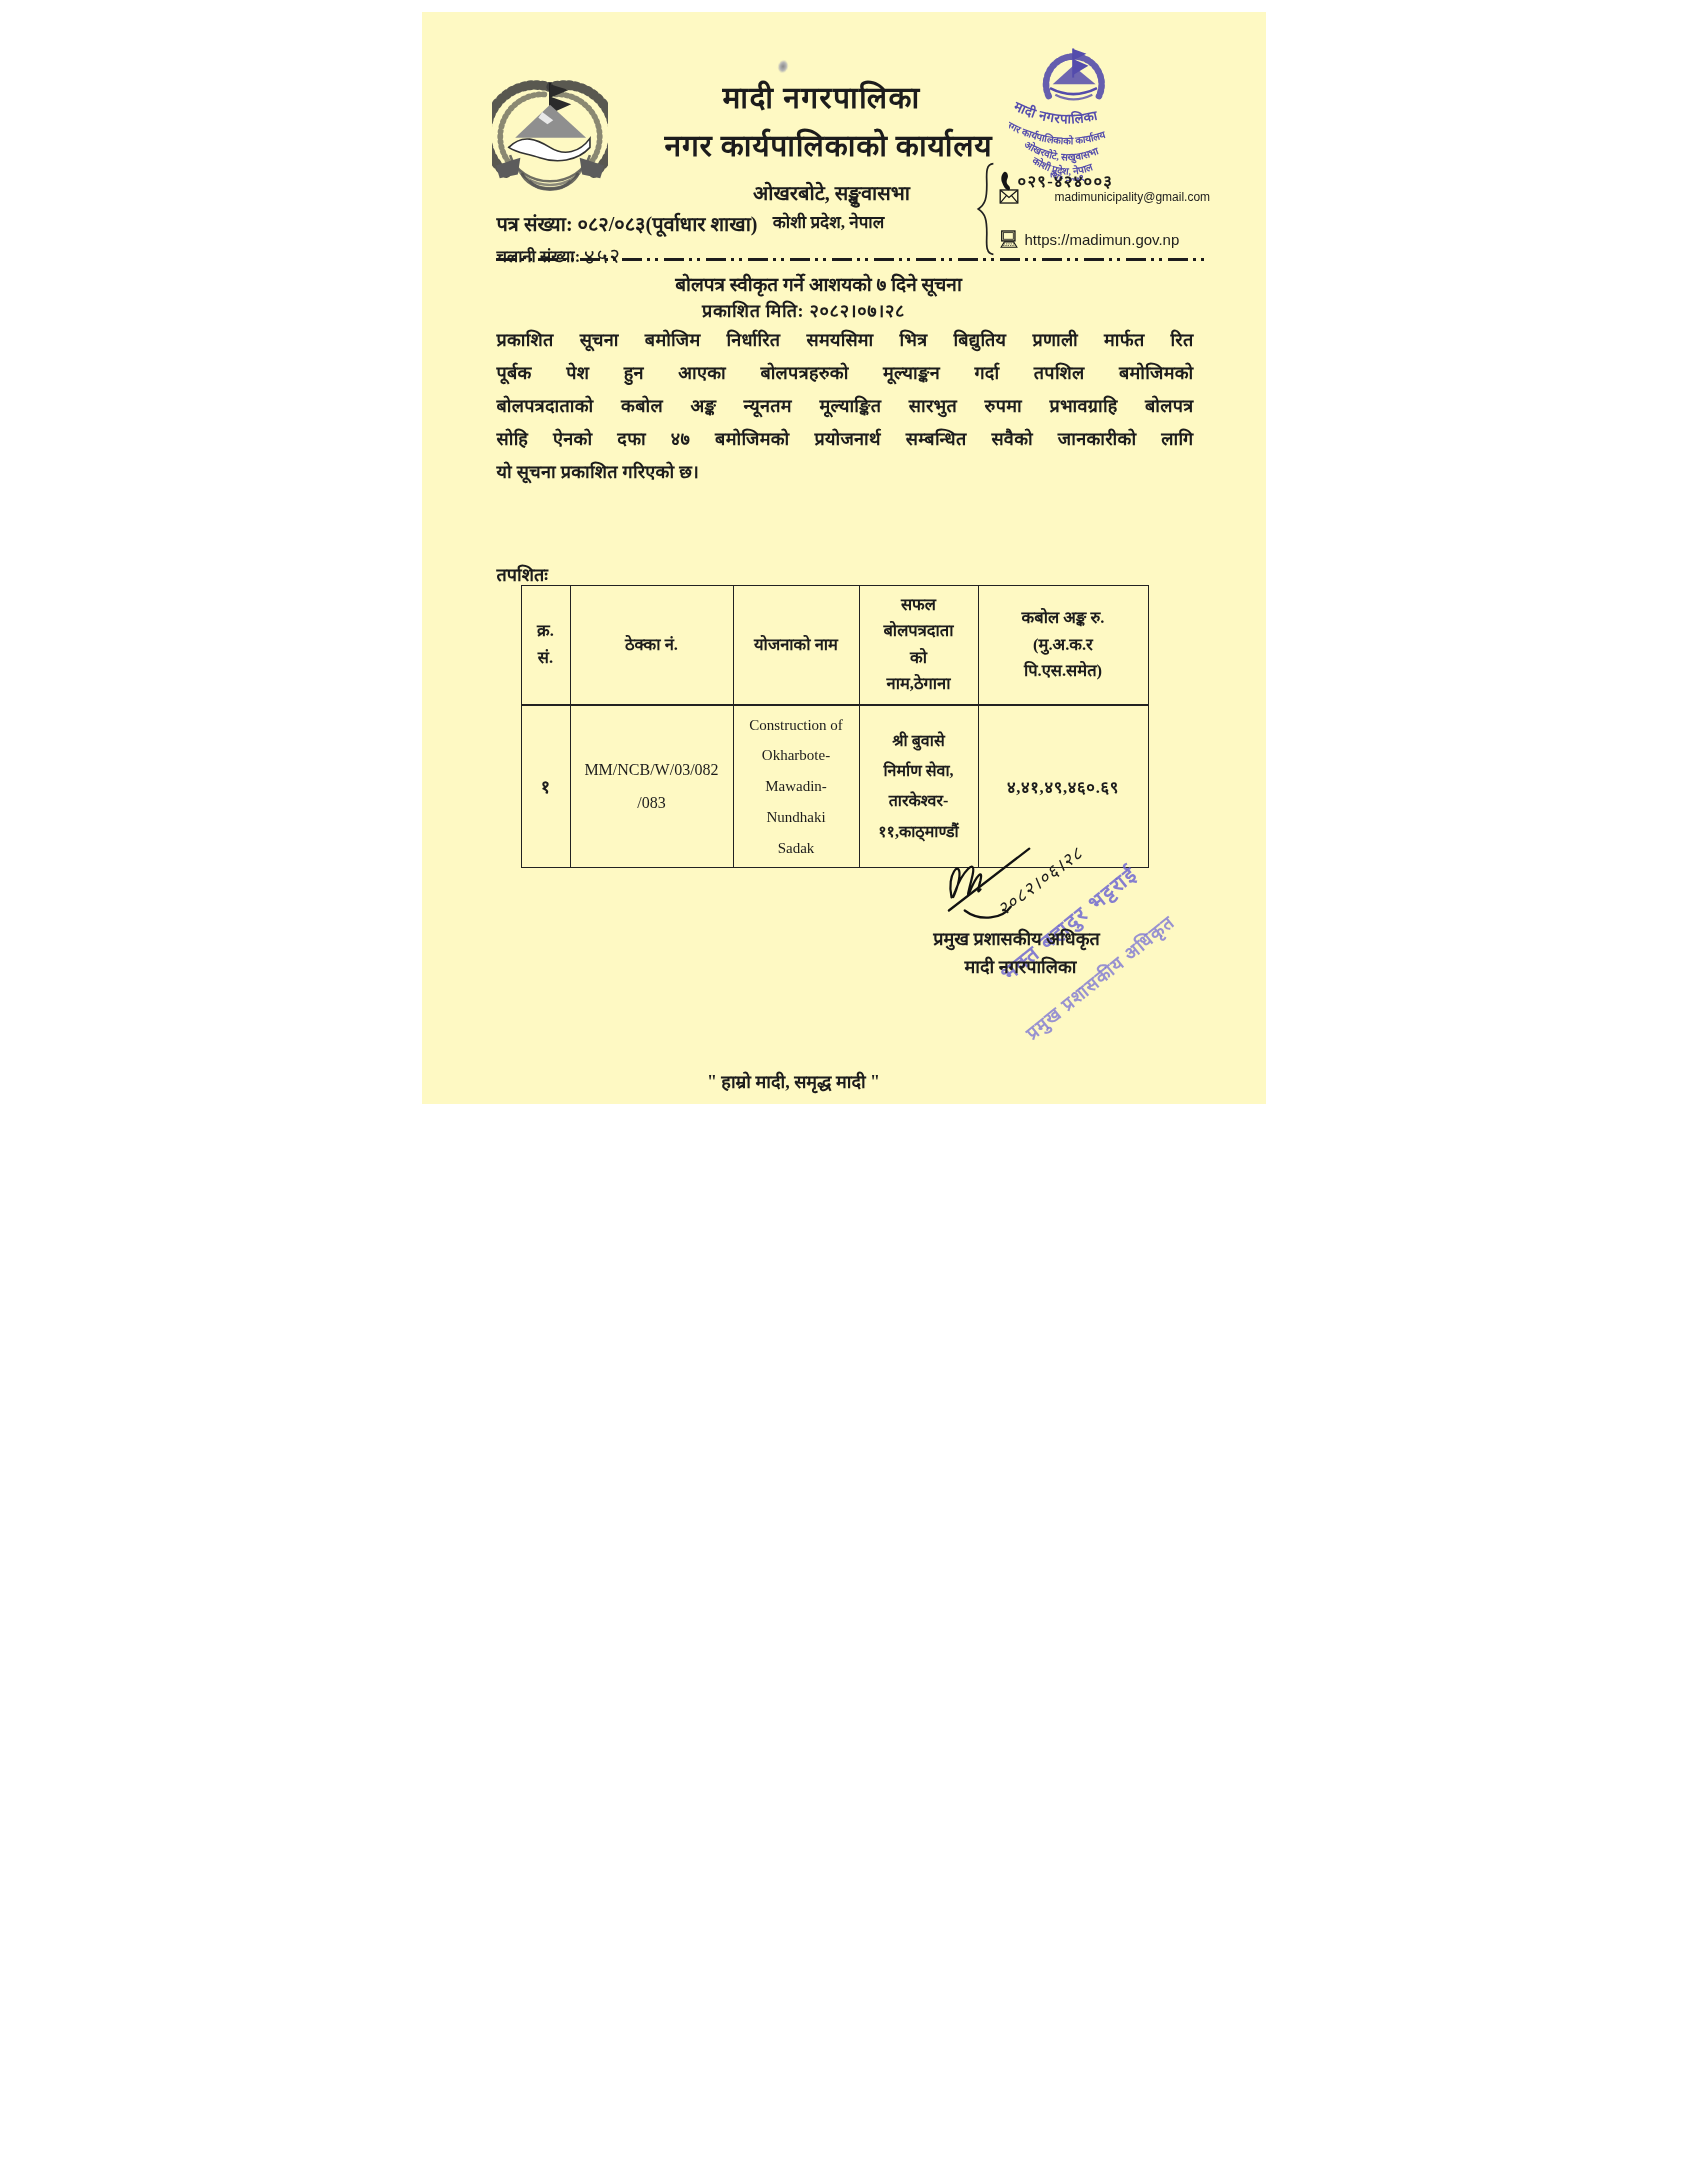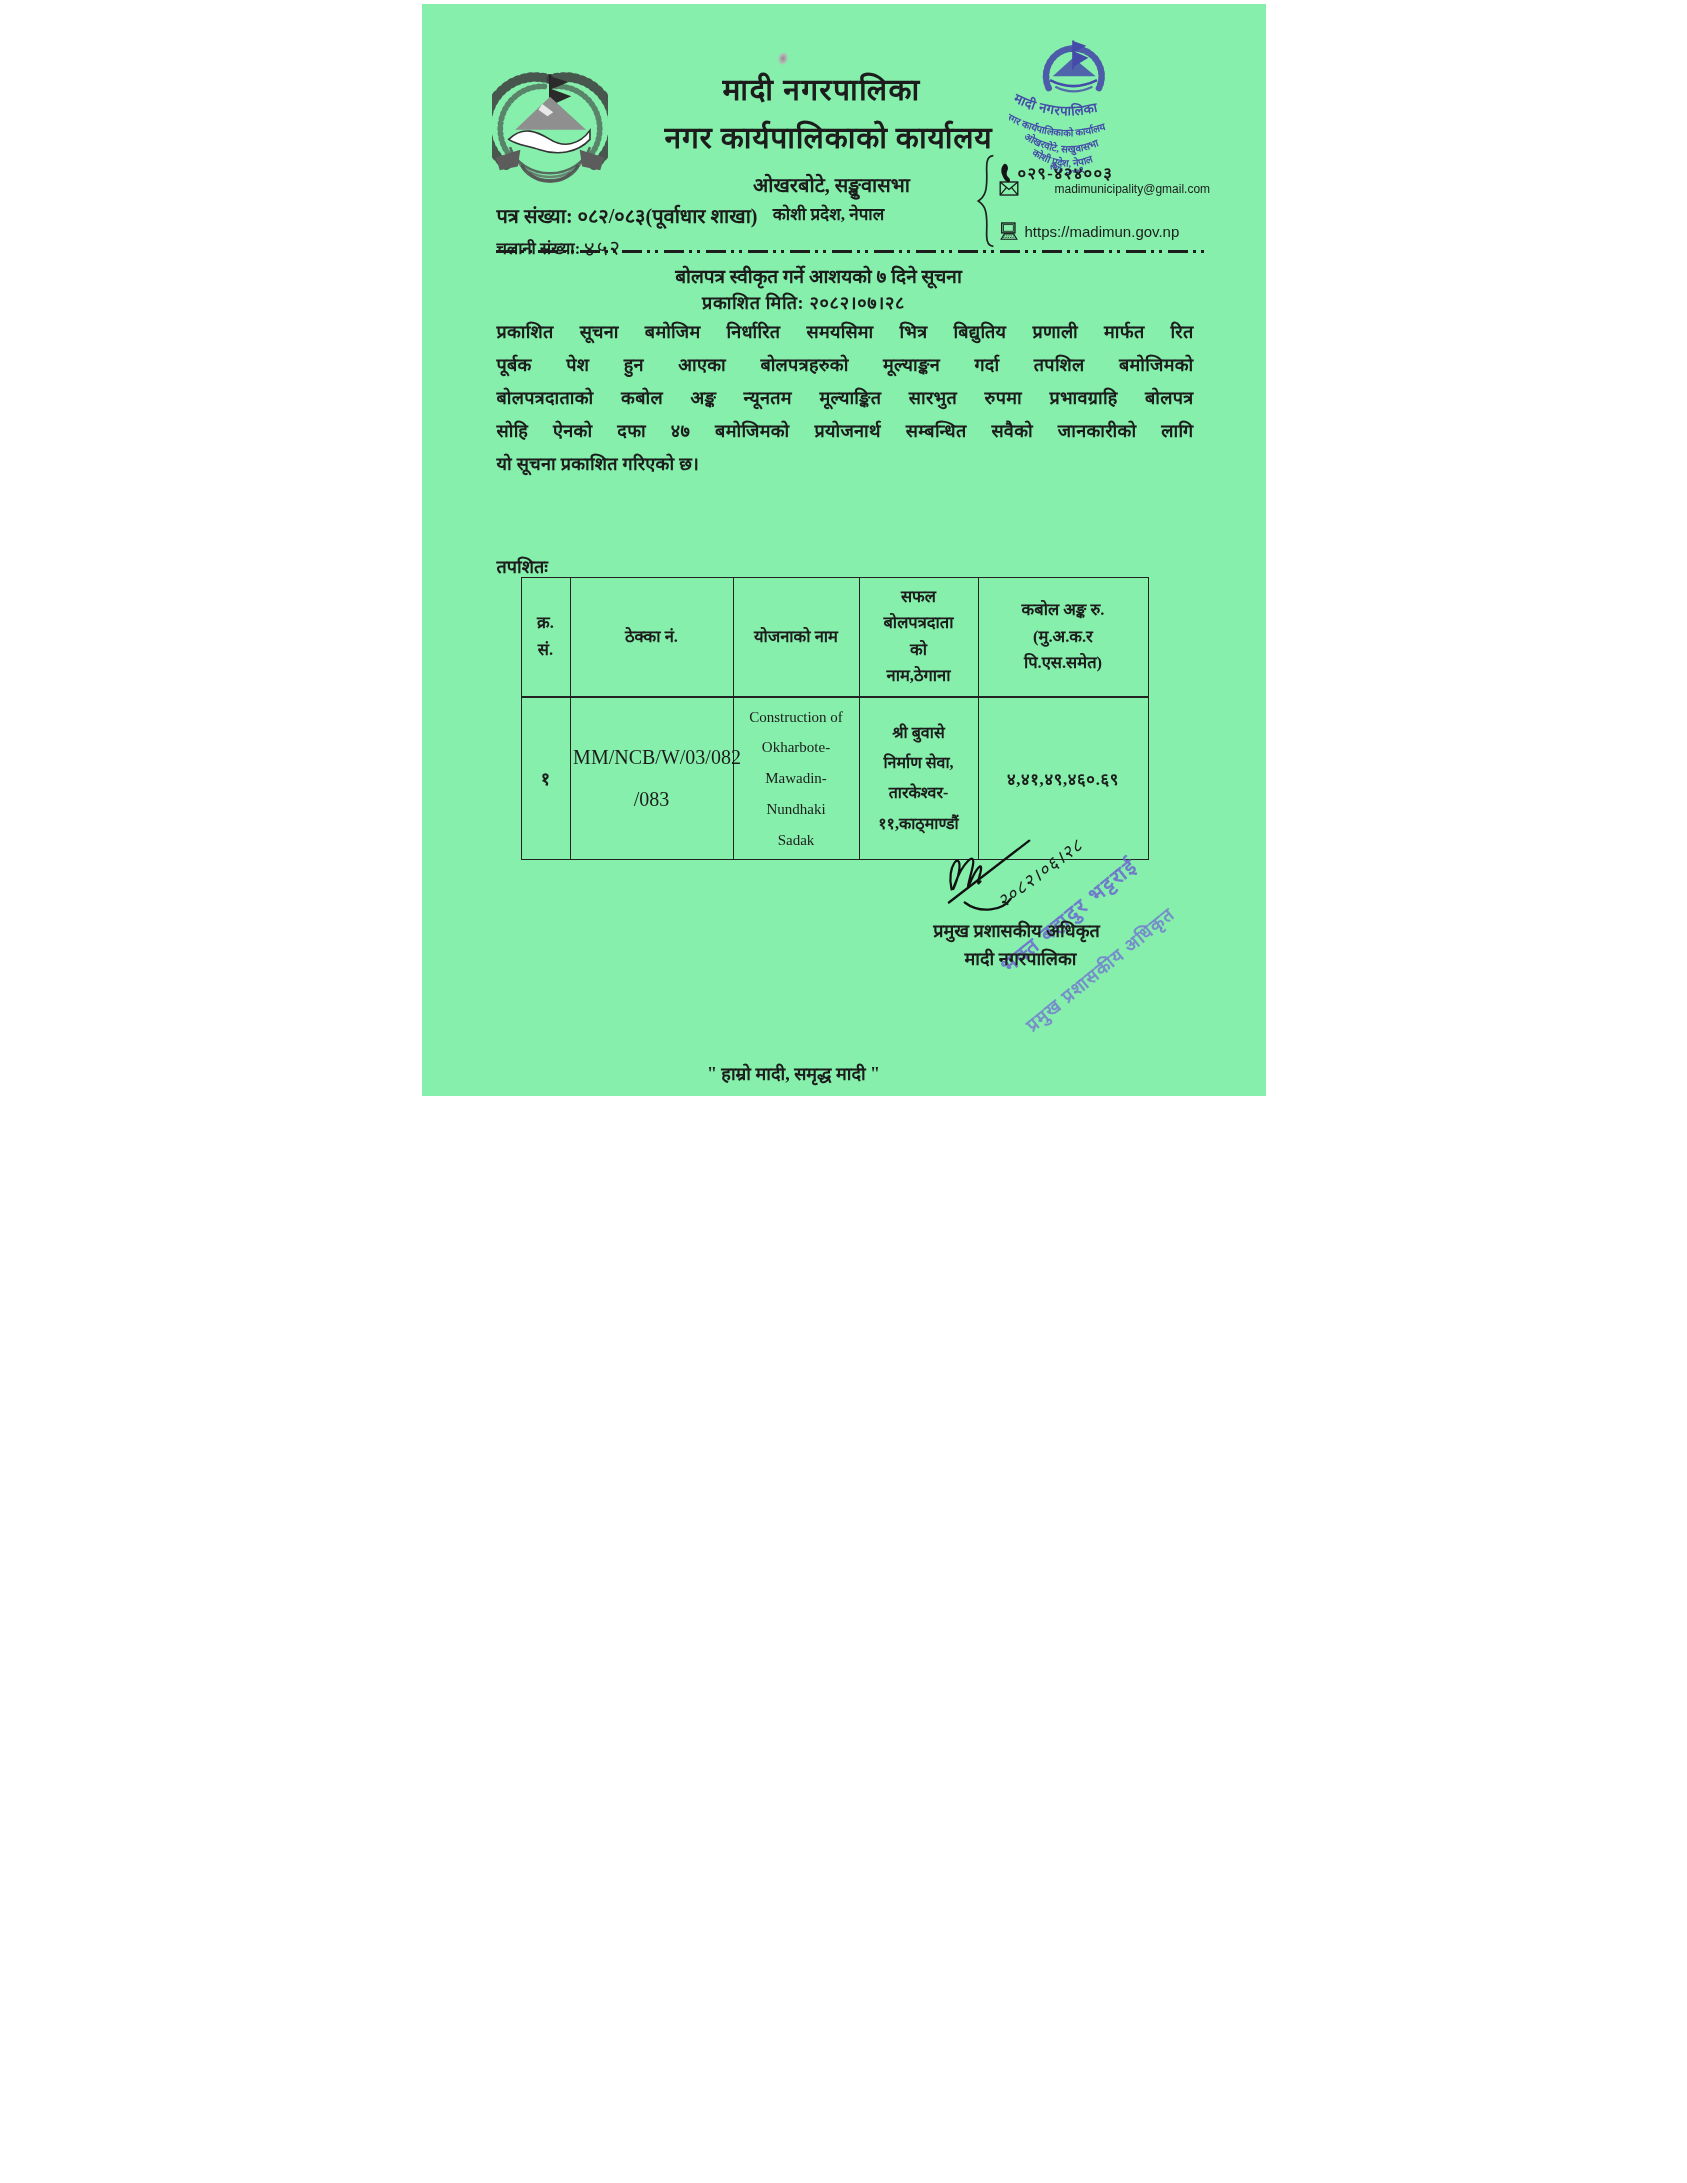--- a/index.html
+++ b/index.html
@@ -1,18 +1,18 @@
 <!DOCTYPE html>
 <html style="font-size:10.6px"><head>
 <meta charset="utf-8">
 <style>
   * { margin:0; padding:0; box-sizing:border-box; }
   html,body { background:#ffffff; }
   body { font-family:"Liberation Serif","DejaVu Serif",serif; color:#1c1c1c; }
-  .page { position:relative; width:844px; height:1092px; margin:4px auto; background:#86efac; overflow:hidden; }
+  .page { position:relative; width:844px; height:1092px; margin:12px auto; background:#fef9c3; overflow:hidden; }
 
   .abs { position:absolute; }
   .center-abs { position:absolute; transform:translateX(-50%); white-space:nowrap; }
   .dev { font-family:"Liberation Serif","DejaVu Serif",serif; }
   .sans { font-family:"Liberation Sans","DejaVu Sans",sans-serif; }
   .pre { white-space:pre-line; }
 
   
   .title-main { top:64px; left:400px; font-size:30px; font-weight:700; letter-spacing:1.3px; }
   .title-office { top:112px; left:407px; font-size:30px; font-weight:700; letter-spacing:0.7px; }
@@ -41,21 +41,21 @@
   .jline { text-align:justify; text-align-last:justify; }
   .tapashit { top:550px; left:75px; font-size:18px; font-weight:700; }
 
   
   .bid-table { top:573px; left:99px; width:627px; border:1.3px solid #222; border-collapse:collapse; table-layout:fixed; }
   .bid-table td, .bid-table th { border:1.3px solid #222; vertical-align:middle; text-align:center; padding:4px 2.6px; }
   .bid-table thead th { height:119px; font-size:16.5px; font-weight:700; line-height:1.6; border-bottom:2.6px solid #222; }
   .bid-table tbody td { height:130px; }
   .w-sn{width:49px;} .w-con{width:163px;} .w-proj{width:126px;} .w-bid{width:119px;} .w-amt{width:170px;}
   .cell-sn { font-size:18px; font-weight:600; }
-  .cell-con { font-size:20px; line-height:2.1; }
+  .cell-con { font-size:16px; line-height:2.1; }
   .cell-proj { font-size:15px; line-height:2.05; }
   .cell-bid { font-size:16px; font-weight:700; line-height:1.9; }
   .cell-amt { font-size:16.5px; font-weight:600; letter-spacing:0.7px; }
 
   
   .sig-date { top:887px; left:577px; font-size:18px; font-style:italic; letter-spacing:1.3px;
     transform:rotate(-37deg); transform-origin:0 50%; white-space:nowrap; }
   .stamp-line { position:absolute; transform:rotate(-39deg); transform-origin:0 50%; white-space:nowrap;
     font-weight:700; }
   .stamp-l1 { top:950px; left:581px; font-size:20.5px; color:rgba(106,99,210,.82); letter-spacing:2px; }

